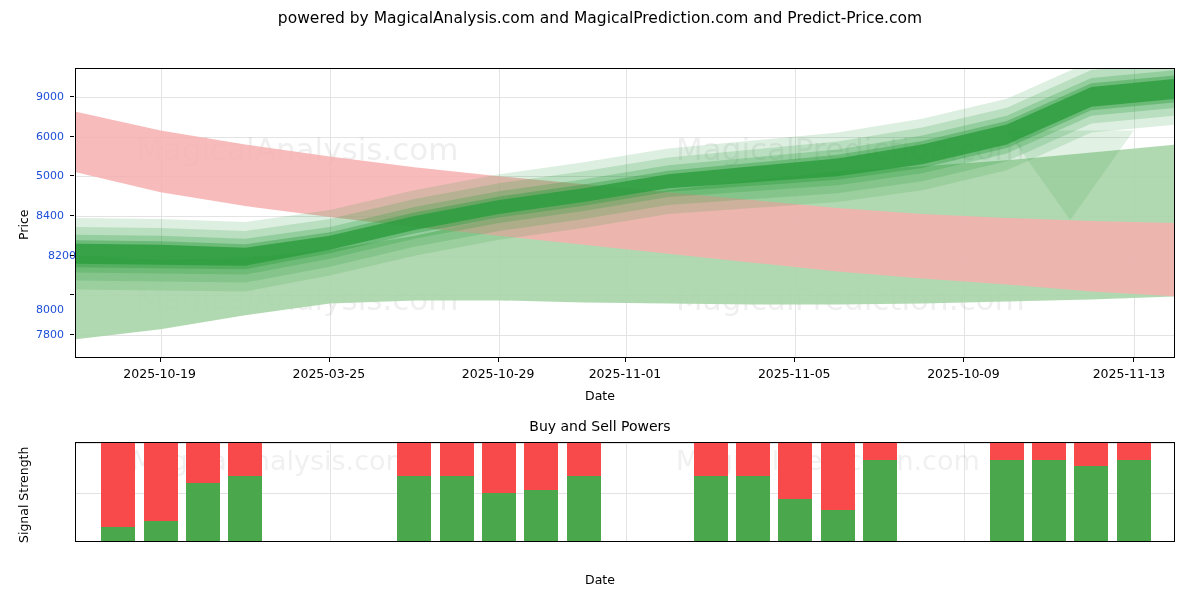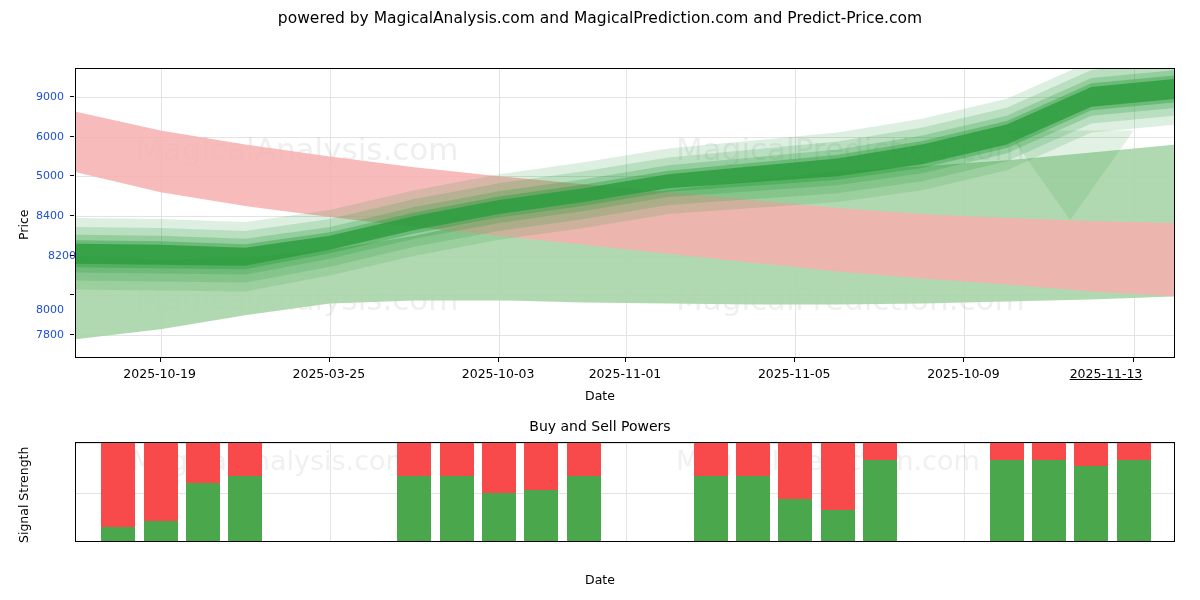--- a/index.html
+++ b/index.html
@@ -158,29 +158,29 @@
         <div class="ytick" style="top: 135.534px; left: 0px; width: 64px;">6000</div>
         <div class="ytick-mark" style="top: 135.534px; left: 70px;"></div>
         <div class="ytick" style="top: 95.8082px; left: 0px; width: 64px;">9000</div>
         <div class="ytick-mark" style="top: 95.8082px; left: 70px;"></div>
       </div>
     <div id="main-xticks">
         <div class="xtick" style="left: 159.615px; top: 366px;">2025-10-19</div>
         <div class="xtick-mark" style="left: 159.615px; top: 358px;"></div>
         <div class="xtick" style="left: 328.846px; top: 366px;">2025-03-25</div>
         <div class="xtick-mark" style="left: 328.846px; top: 358px;"></div>
-        <div class="xtick" style="left: 498.077px; top: 366px;">2025-10-03</div>
+        <div class="xtick" style="left: 498.077px; top: 366px;">2025-10-29</div>
         <div class="xtick-mark" style="left: 498.077px; top: 358px;"></div>
         <div class="xtick" style="left: 625px; top: 366px;">2025-11-01</div>
         <div class="xtick-mark" style="left: 625px; top: 358px;"></div>
         <div class="xtick" style="left: 794.231px; top: 366px;">2025-11-05</div>
         <div class="xtick-mark" style="left: 794.231px; top: 358px;"></div>
         <div class="xtick" style="left: 963.462px; top: 366px;">2025-10-09</div>
         <div class="xtick-mark" style="left: 963.462px; top: 358px;"></div>
-        <div class="xtick" style="left: 1106px; top: 366px; text-decoration: underline;">2025-11-13</div>
+        <div class="xtick" style="left: 1129px; top: 366px;">2025-11-13</div>
         <div class="xtick-mark" style="left: 1132.69px; top: 358px;"></div>
       </div>
 
     <div class="xlabel" style="left:0; top:388px; width:1200px;">Date</div>
 
     <div class="plot-frame" id="main-plot" style="left:75px; top:68px; width:1100px; height:290px;">
 
       <div id="main-grid">
           <div class="gridline-h" style="top: 266.164px;"></div>
           <div class="gridline-h" style="top: 226.438px;"></div>

